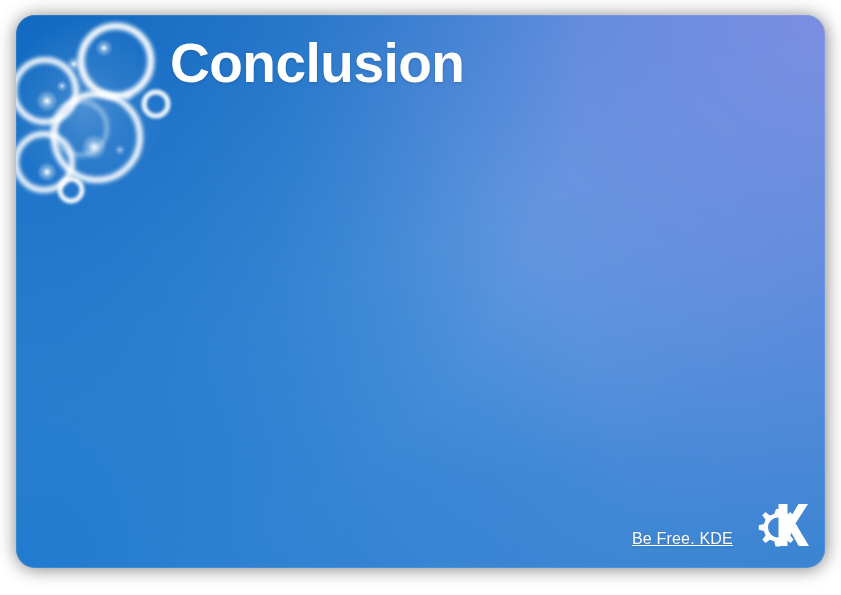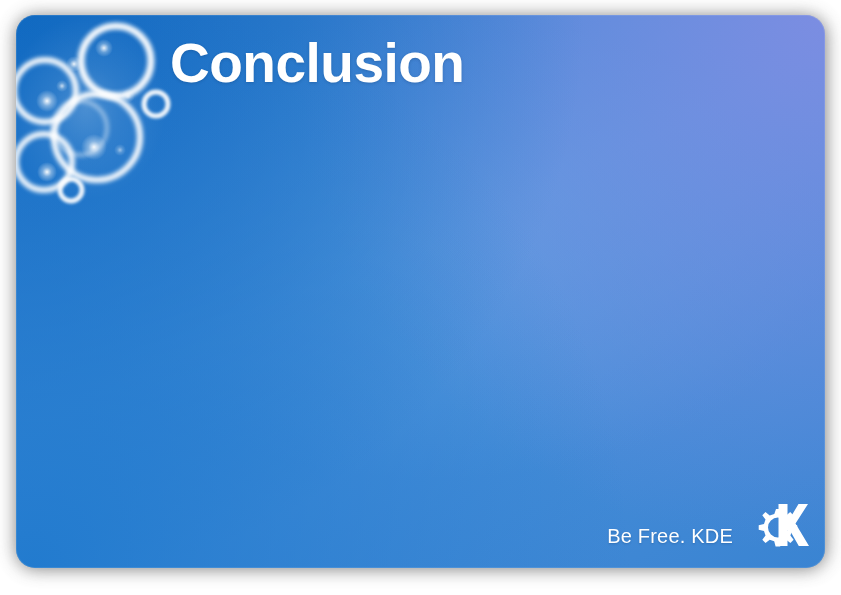--- a/index.html
+++ b/index.html
@@ -98,25 +98,26 @@
     right: 60px;
     bottom: 90px;
   }
 
   
   .footer-text {
     position: absolute;
     right: 92px;
     bottom: 20px;
     color: #ffffff;
-    font-size: 20px;
+    font-size: 16px;
     font-weight: normal;
     letter-spacing: 0.2px;
     white-space: nowrap;
     text-shadow: 0 1px 2px rgba(20,60,110,0.30);
+    text-decoration: underline;
   }
   .footer-logo {
     position: absolute;
     right: 14px;
     bottom: 6px;
     width: 66px;
     height: 62px;
   }
 </style>
 </head>

